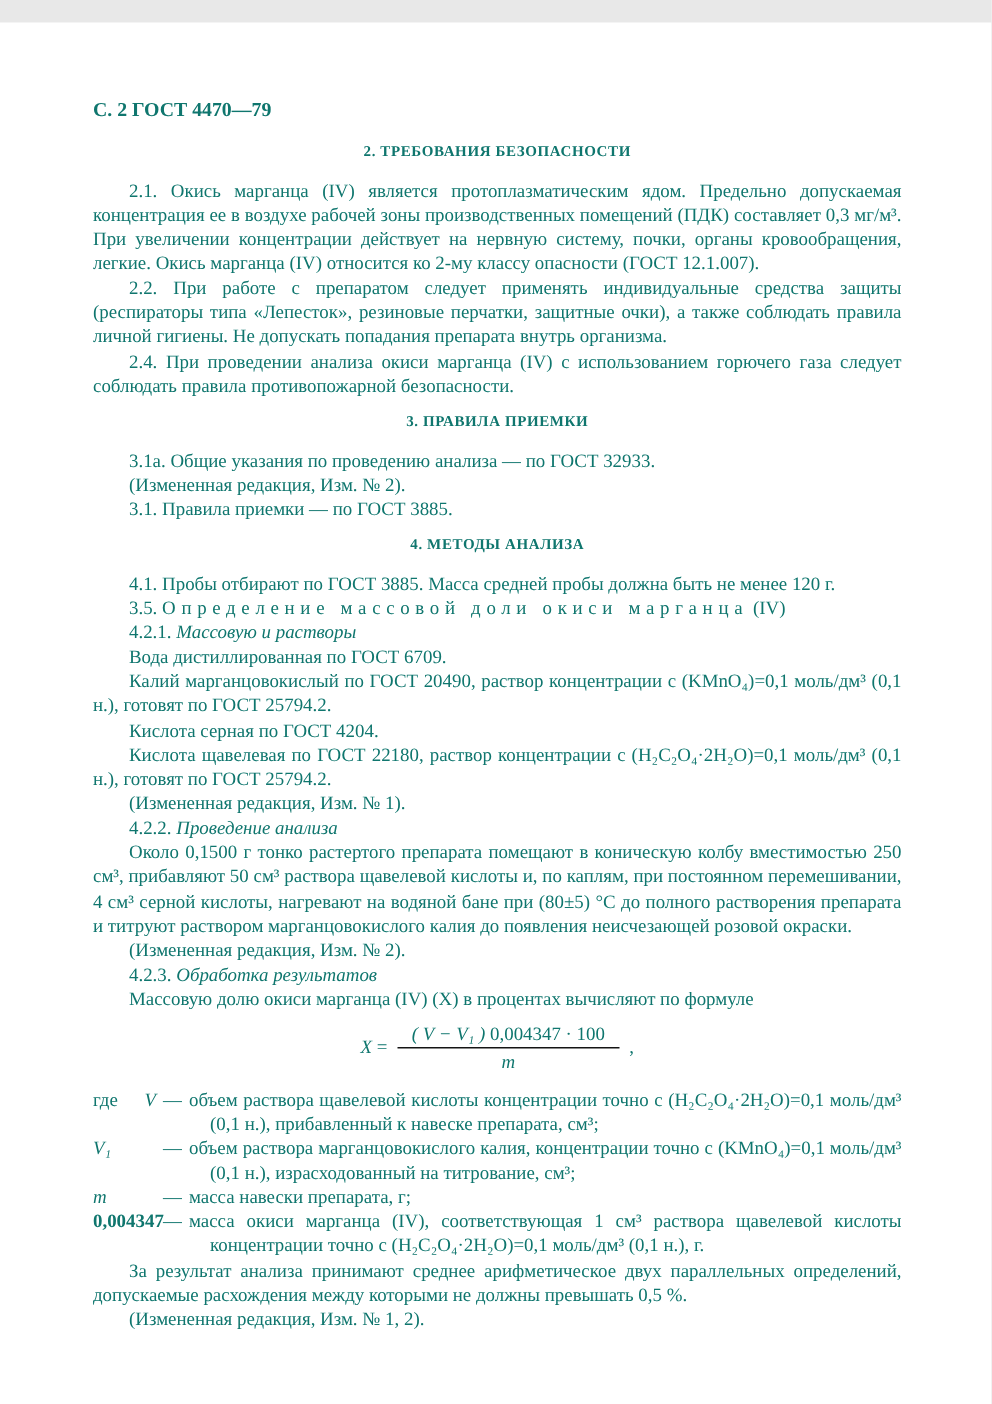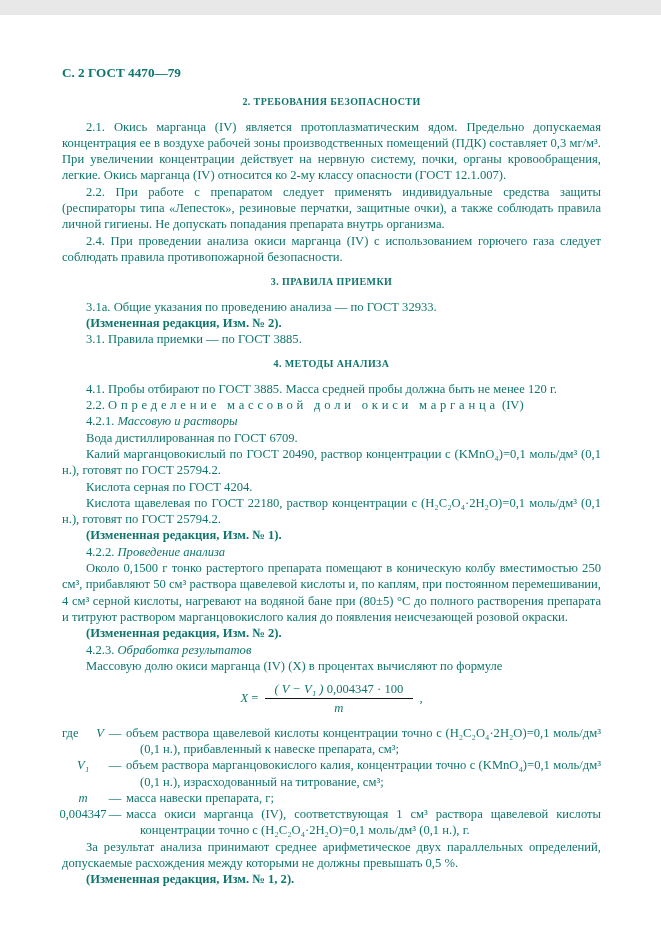--- a/index.html
+++ b/index.html
@@ -27,21 +27,21 @@
     font-weight: bold;
     font-size: 10px;
     margin: 9px 0 8px 0;
     letter-spacing: 0.4px;
   }
   p.body {
     margin: 0;
     text-align: justify;
     text-indent: 24px;
   }
-  .amend { font-weight: bold; }
+  .amend { font-weight: normal; }
   .ital { font-style: italic; }
   .spaced { letter-spacing: 0.30em; }
   .formula-line {
     text-align: center;
     margin: 7px 0 8px 0;
   }
   .frac {
     display: inline-flex;
     flex-direction: column;
     align-items: center;
@@ -55,25 +55,25 @@
   }
   .frac-den { padding-top: 1px; }
   .where-list { margin-top: 2px; }
   .where-row {
     display: grid;
     grid-template-columns: 42px 14px 1fr;
     column-gap: 4px;
   }
   .wterm {
     display: flex;
-    justify-content: center;
+    justify-content: flex-start;
     font-style: italic;
     white-space: nowrap;
   }
-  .wterm.upright { font-style: normal; }
+  .wterm.upright { font-style: normal; font-weight: bold; }
   .wlabel {
     margin-right: auto;
     font-style: normal;
   }
   .wdash { text-align: center; }
   .wdef {
     text-align: justify;
     padding-left: 14px;
     text-indent: -14px;
   }
@@ -91,21 +91,21 @@
   <p class="body">2.4. При проведении анализа окиси марганца (IV) с использованием горючего газа следует соблюдать правила противопожарной безопасности.</p>
 
   <div class="section-heading">3. ПРАВИЛА ПРИЕМКИ</div>
   <p class="body">3.1а. Общие указания по проведению анализа — по ГОСТ 32933.</p>
   <p class="body amend">(Измененная редакция, Изм. № 2).</p>
   <p class="body">3.1. Правила приемки — по ГОСТ 3885.</p>
 
   <div class="section-heading">4. МЕТОДЫ АНАЛИЗА</div>
   <p class="body">4.1. Пробы отбирают по ГОСТ 3885. Масса средней пробы должна быть не менее 120 г.</p>
 
-  <p class="body"><span>2.2.</span> <span class="spaced">Определение массовой доли окиси марганца</span> <span>(IV)</span></p>
+  <p class="body"><span>3.5.</span> <span class="spaced">Определение массовой доли окиси марганца</span> <span>(IV)</span></p>
 
   <p class="body"><span>4.2.1.</span> <span class="ital">Массовую и растворы</span></p>
   <p class="body">Вода дистиллированная по ГОСТ 6709.</p>
   <p class="body">Калий марганцовокислый по ГОСТ 20490, раствор концентрации с (KMnO₄)=0,1 моль/дм³ (0,1 н.), готовят по ГОСТ 25794.2.</p>
   <p class="body">Кислота серная по ГОСТ 4204.</p>
   <p class="body">Кислота щавелевая по ГОСТ 22180, раствор концентрации с (H₂C₂O₄·2H₂O)=0,1 моль/дм³ (0,1 н.), готовят по ГОСТ 25794.2.</p>
   <p class="body amend">(Измененная редакция, Изм. № 1).</p>
 
   <p class="body"><span>4.2.2.</span> <span class="ital">Проведение анализа</span></p>
   <p class="body">Около 0,1500 г тонко растертого препарата помещают в коническую колбу вместимостью 250 см³, прибавляют 50 см³ раствора щавелевой кислоты и, по каплям, при постоянном перемешивании, 4 см³ серной кислоты, нагревают на водяной бане при (80±5) °С до полного растворения препарата и титруют раствором марганцовокислого калия до появления неисчезающей розовой окраски.</p>

